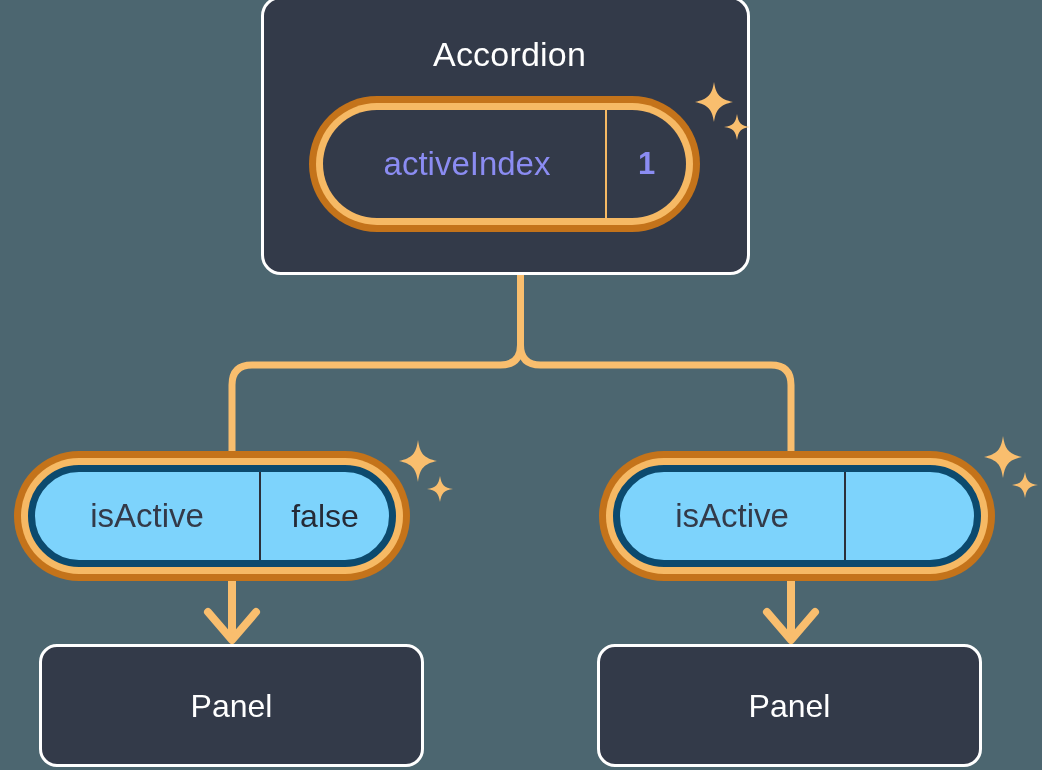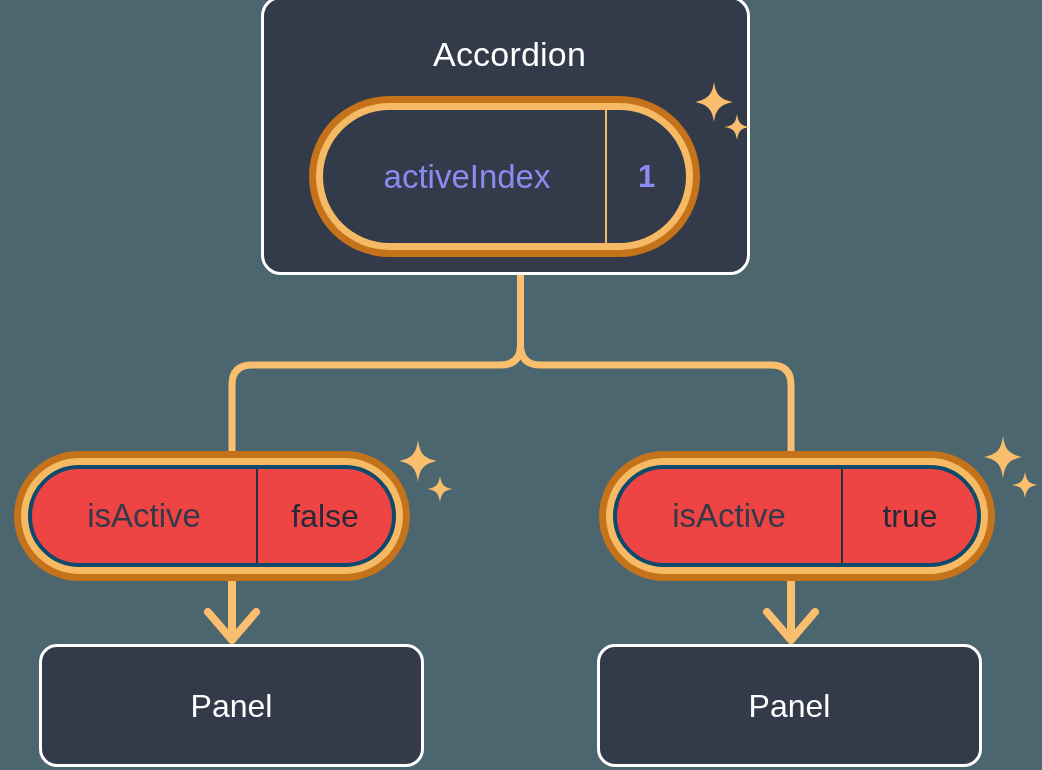--- a/index.html
+++ b/index.html
@@ -106,21 +106,21 @@
     align-items: center;
     justify-content: center;
     box-sizing: border-box;
   }
 
   
   #pill-activeindex {
     left: 309px;
     top: 96px;
     width: 391px;
-    height: 161px;
+    height: 136px;
   }
   #pill-activeindex .pill-inner {
     background: #333a49;
   }
   #pill-activeindex .pill-key {
     flex: 0 0 284px;
     border-right: 2px solid #f6b964;
     color: #8b8cf2;
     font-size: 33px;
     font-weight: 400;
@@ -135,22 +135,22 @@
 
   
   .pill-purple {
     top: 451px;
     width: 396px;
     height: 130px;
   }
   #pill-isactive-left  { left: 14px; }
   #pill-isactive-right { left: 599px; }
   .pill-purple .pill-inner {
-    background: #ef4444;
-    border: 4px solid #0c4a6e;
+    background: #7dd3fc;
+    border: 7px solid #0c4a6e;
   }
   .pill-purple .pill-key {
     flex: 0 0 226px;
     border-right: 2px solid #2b2f3a;
     color: #333a49;
     font-size: 33px;
     font-weight: 400;
   }
   .pill-purple .pill-val {
     flex: 1;
@@ -232,21 +232,20 @@
     <svg width="62" height="72" viewBox="0 0 62 72" xmlns="http://www.w3.org/2000/svg">
       <path fill="#F9BE6E" d="M23 0 C25 14 29 18 42 21 C29 24 25 28 23 42 C21 28 17 24 4 21 C17 18 21 14 23 0 Z"></path>
       <path fill="#F9BE6E" d="M45 36 C46.5 45 49.2 47.7 58 49 C49.2 50.3 46.5 53 45 62 C43.5 53 40.8 50.3 32 49 C40.8 47.7 43.5 45 45 36 Z"></path>
     </svg>
   </div>
 
   <div class="pill-wrap pill-purple" id="pill-isactive-right">
     <div class="pill-mid">
       <div class="pill-inner">
         <div class="pill-key">isActive</div>
-        <div class="pill-val">true</div>
       </div>
     </div>
   </div>
 
   <div class="sparkle" id="sparkle-right-pill">
     <svg width="62" height="72" viewBox="0 0 62 72" xmlns="http://www.w3.org/2000/svg">
       <path fill="#F9BE6E" d="M23 0 C25 14 29 18 42 21 C29 24 25 28 23 42 C21 28 17 24 4 21 C17 18 21 14 23 0 Z"></path>
       <path fill="#F9BE6E" d="M45 36 C46.5 45 49.2 47.7 58 49 C49.2 50.3 46.5 53 45 62 C43.5 53 40.8 50.3 32 49 C40.8 47.7 43.5 45 45 36 Z"></path>
     </svg>
   </div>

